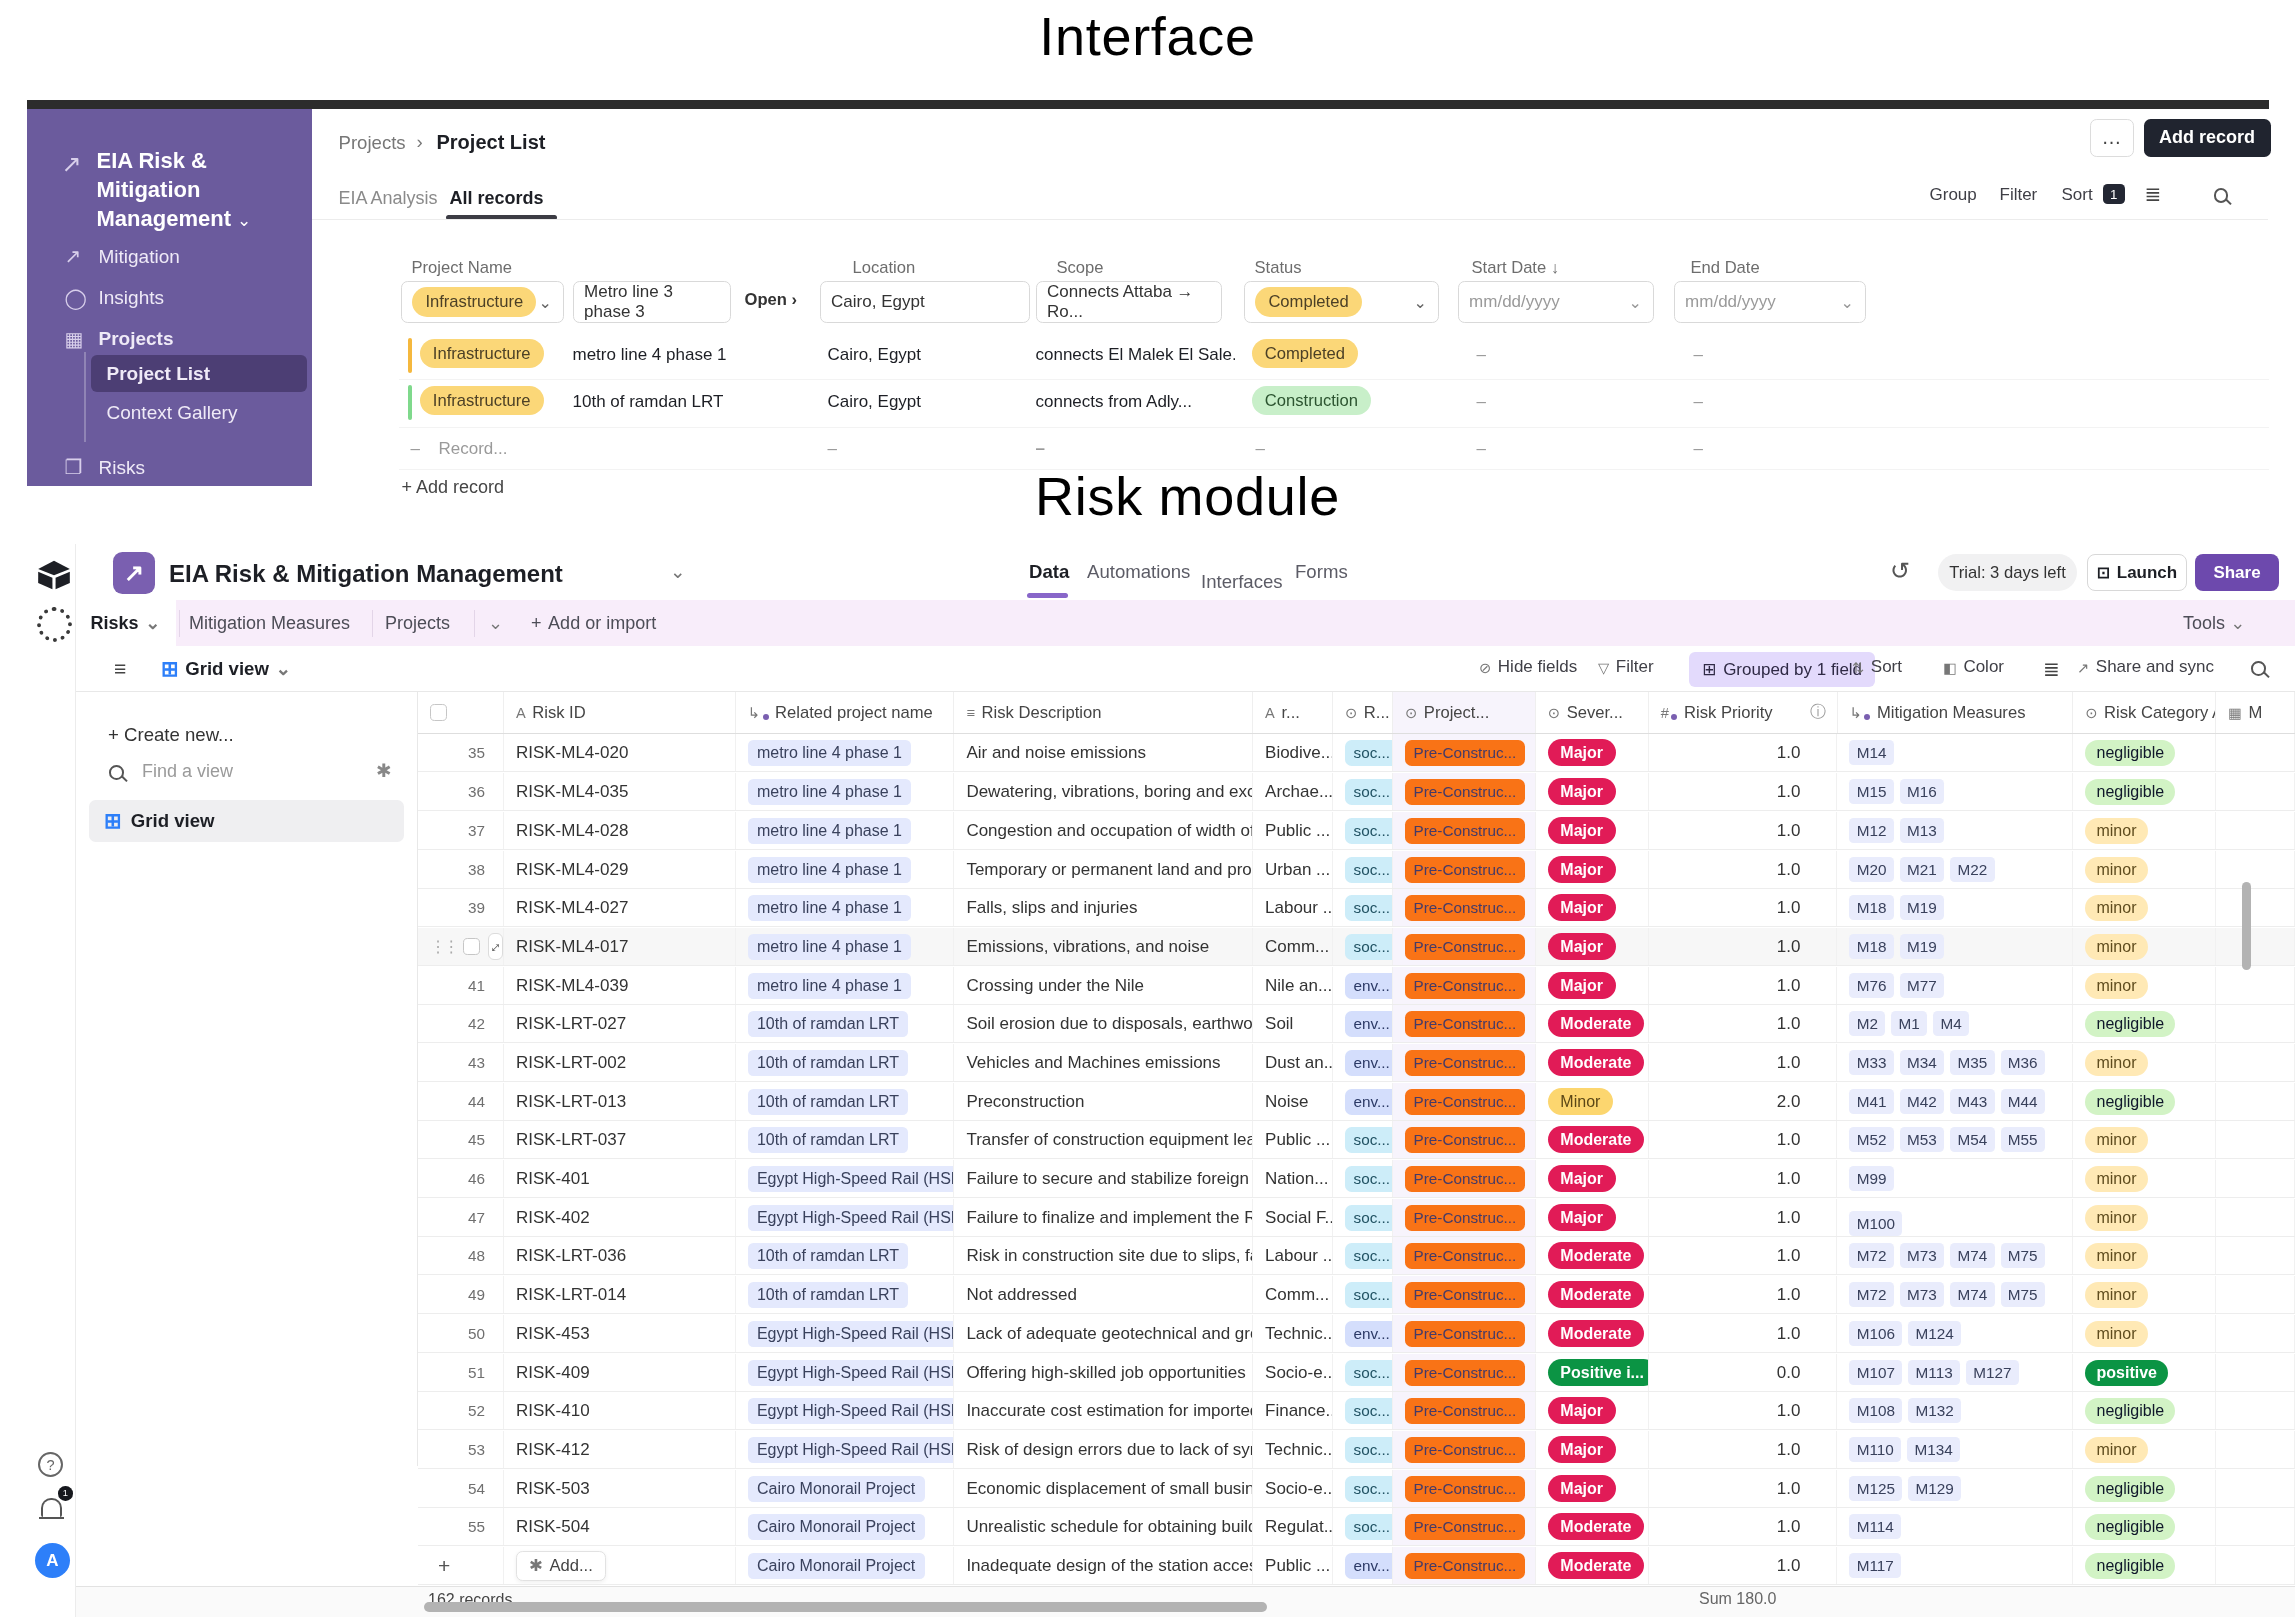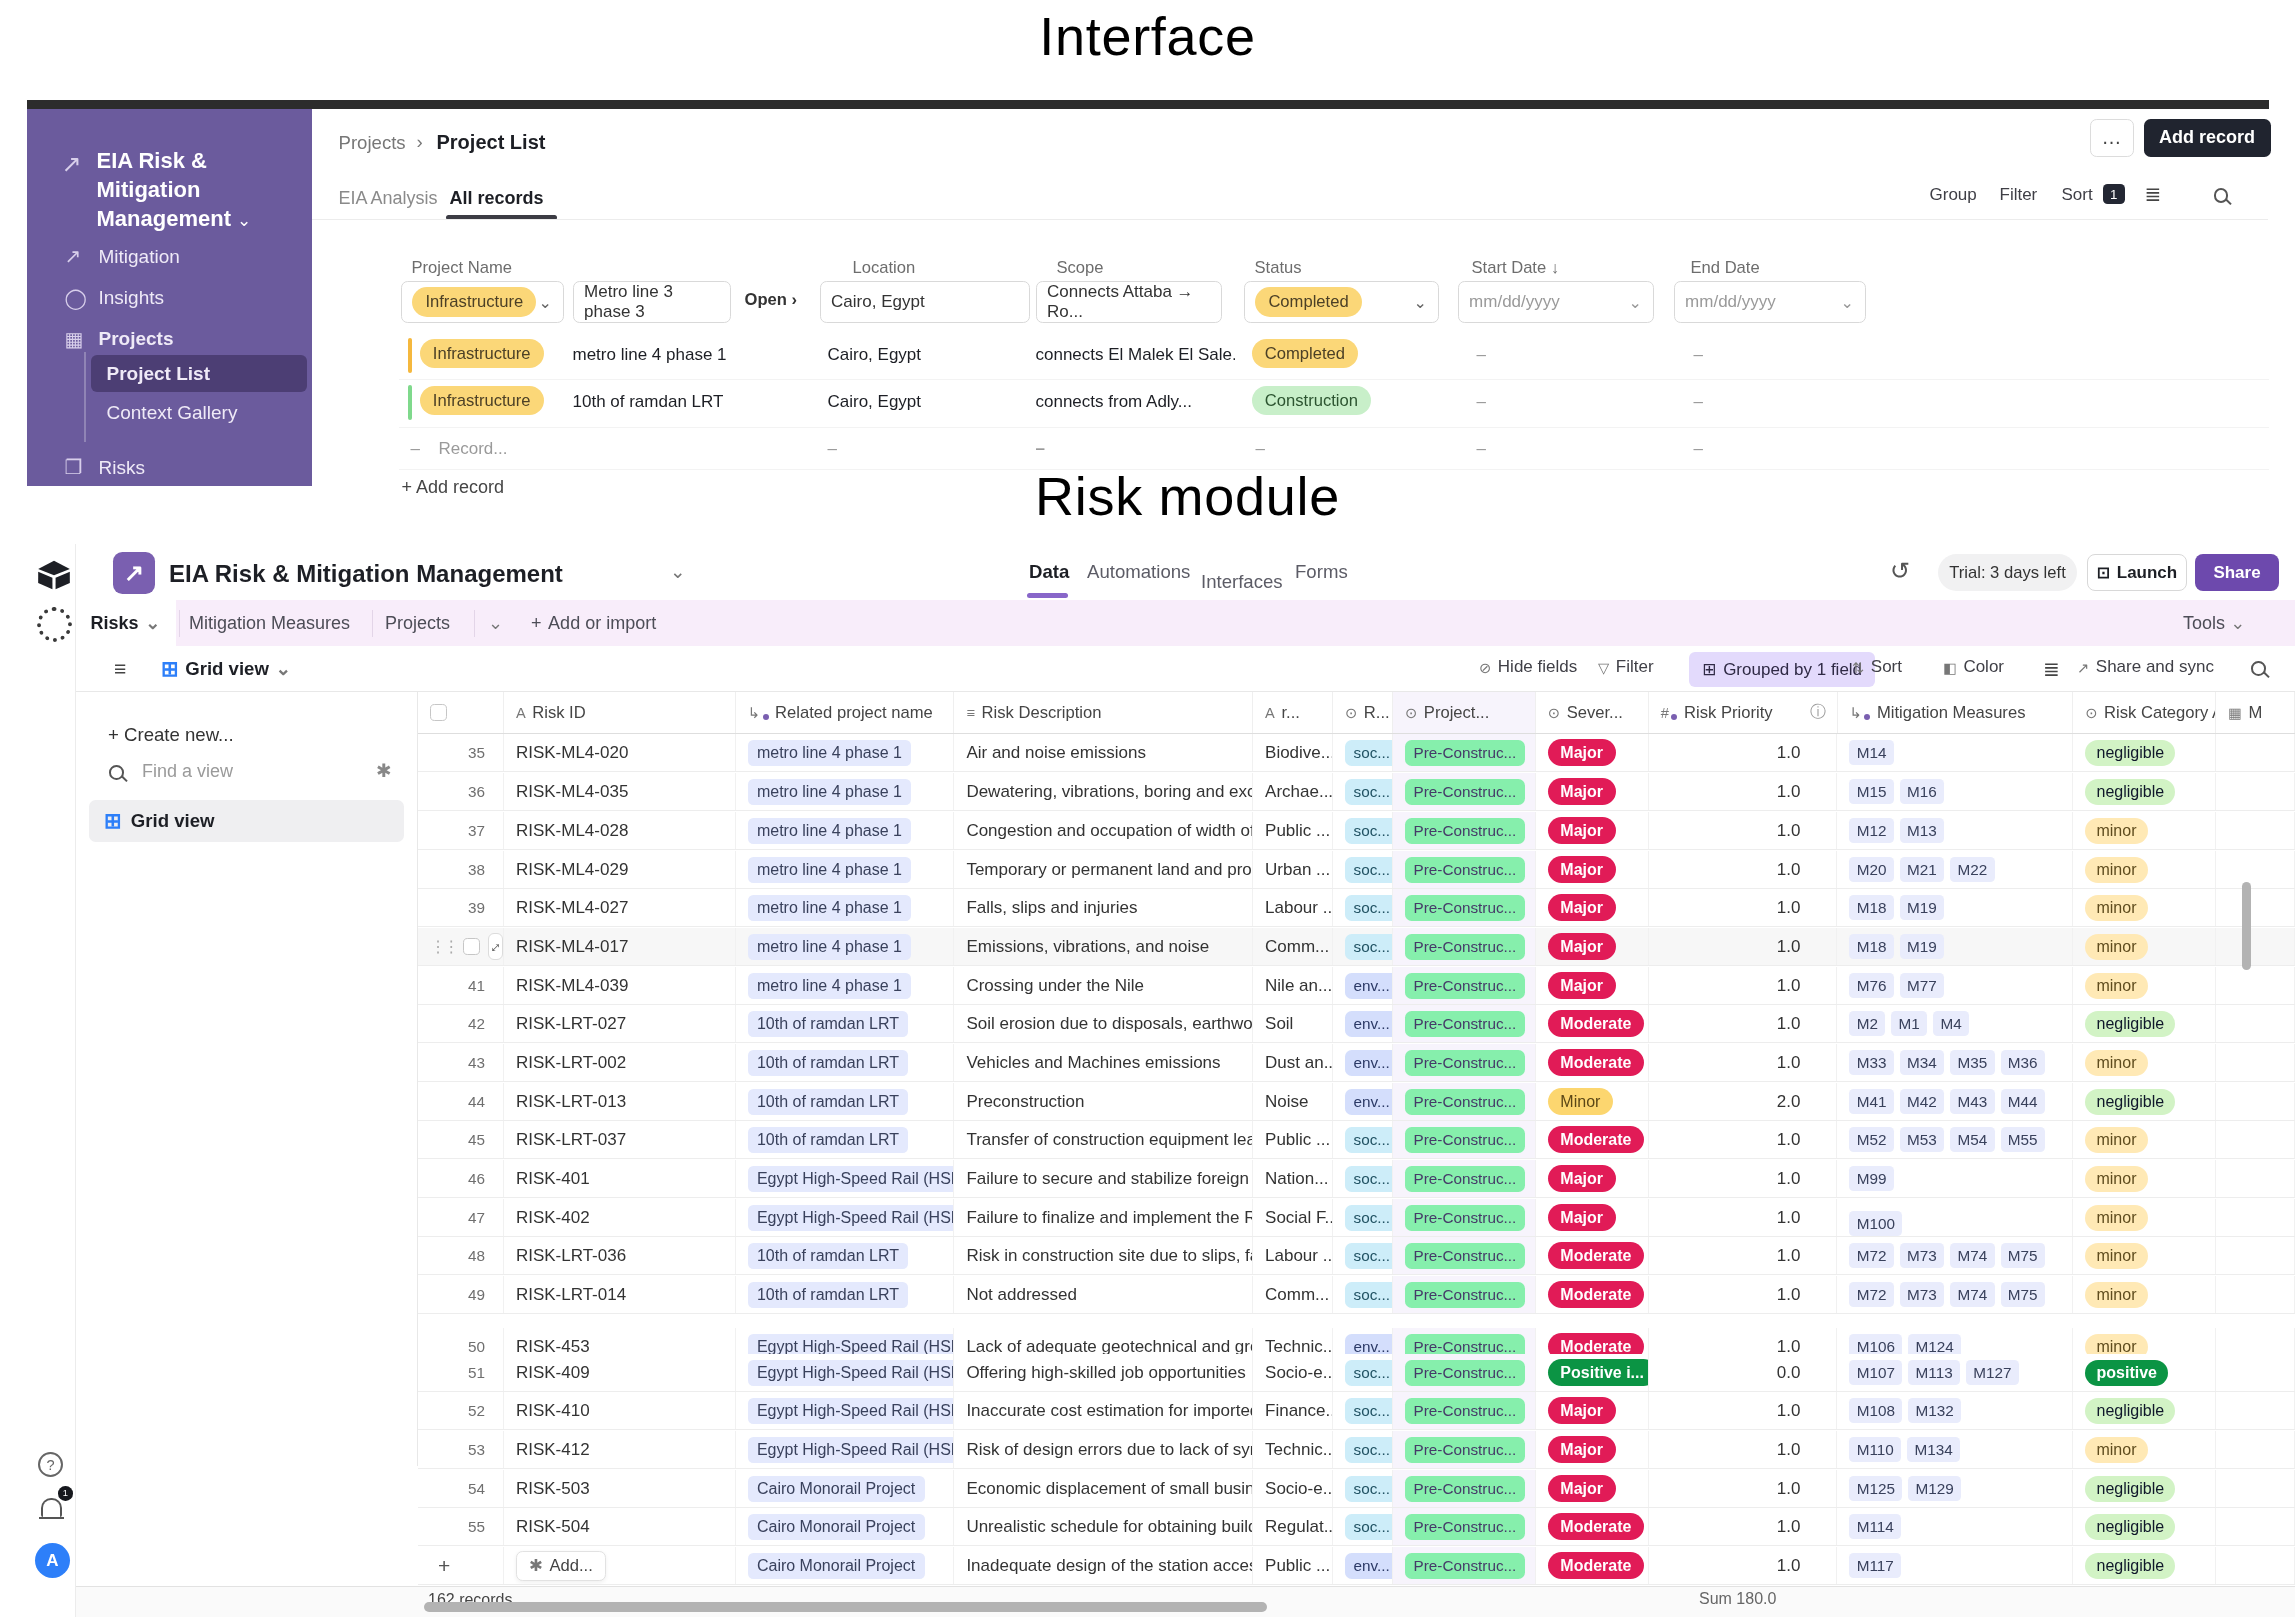--- a/index.html
+++ b/index.html
@@ -64,21 +64,21 @@
   .pdot{width:6px;height:6px;border-radius:50%;background:#7a5fb0;margin-left:-4px;margin-top:9.3px;flex:0 0 auto}
   #gridrows{position:absolute;left:0;top:0}
   .grow{position:absolute;left:418px;width:1877px;height:38px;background:#fff;border-bottom:0.7px solid #ededed;display:flex}
   .cell{display:flex;align-items:center;padding-left:12px;border-right:0.7px solid #f1f1f1;height:100%;overflow:hidden;white-space:nowrap;font-size:17px;color:#333}
   .rownum{font-size:15.3px;color:#6f6f6f;padding-left:38px}
   .tag{background:#e4e9fd;border-radius:5.3px;padding:4px 9.3px;font-size:16px;color:#39415c;white-space:nowrap}
   .typepill{border-radius:6.6px;padding:4px 8.6px;font-size:15.3px;white-space:nowrap}
   .type-soc{background:#cdedf9;color:#215263}
   .type-env{background:#d4defc;color:#2c3a66}
   .phasecell{background:#f7f4fc}
-  .phasepill{background:#86efac;border-radius:6.6px;padding:4px 8.6px;font-size:15.3px;color:#453b68;white-space:nowrap}
+  .phasepill{background:#f97316;border-radius:6.6px;padding:4px 8.6px;font-size:15.3px;color:#453b68;white-space:nowrap}
   .sev{border-radius:663px;padding:4.6px 12.6px;font-size:16px;font-weight:700;color:#fff;white-space:nowrap}
   .sev-red{background:#e11b57}
   .sev-amber{background:#fcd66f;color:#5b4716;font-weight:400}
   .sev-green{background:#0b9444}
   .cat{border-radius:663px;padding:4px 11.3px;font-size:16px;white-space:nowrap}
   .cat-green-light{background:#d2f3c5;color:#0f172a}
   .cat-yellow-light{background:#ffe9b5;color:#5f4c1e}
   .cat-green-solid{background:#0b9444;color:#fff;font-weight:700}
   .mpill{background:#e9ecfc;border-radius:4.6px;padding:3.3px 7.3px;font-size:15.3px;color:#39415c;margin-right:6px;white-space:nowrap}
   .cbx{width:17px;height:17px;border:1.3px solid #c6c6c6;border-radius:4.6px;background:#fff;flex:0 0 auto}
@@ -935,21 +935,21 @@
             <span class="mpill">M72</span>
             <span class="mpill">M73</span>
             <span class="mpill">M74</span>
             <span class="mpill">M75</span>
           </div>
           <div class="cell" style="width: 143px;">
             <span class="cat cat-yellow-light">minor</span>
           </div>
           <div class="cell" style="width: 79px;"></div>
         </div>
-        <div class="grow" style="top: 771px; margin-top: 13px;">
+        <div class="grow" style="top: 771px;">
           <div class="cell" style="width: 86px;">
             <span class="rownum">50</span>
           </div>
           <div class="cell" style="width: 232px;">
             <span>RISK-453</span>
           </div>
           <div class="cell" style="width: 219px;">
             <span class="tag">Egypt High-Speed Rail (HSR)</span>
           </div>
           <div class="cell" style="width: 299px;">

